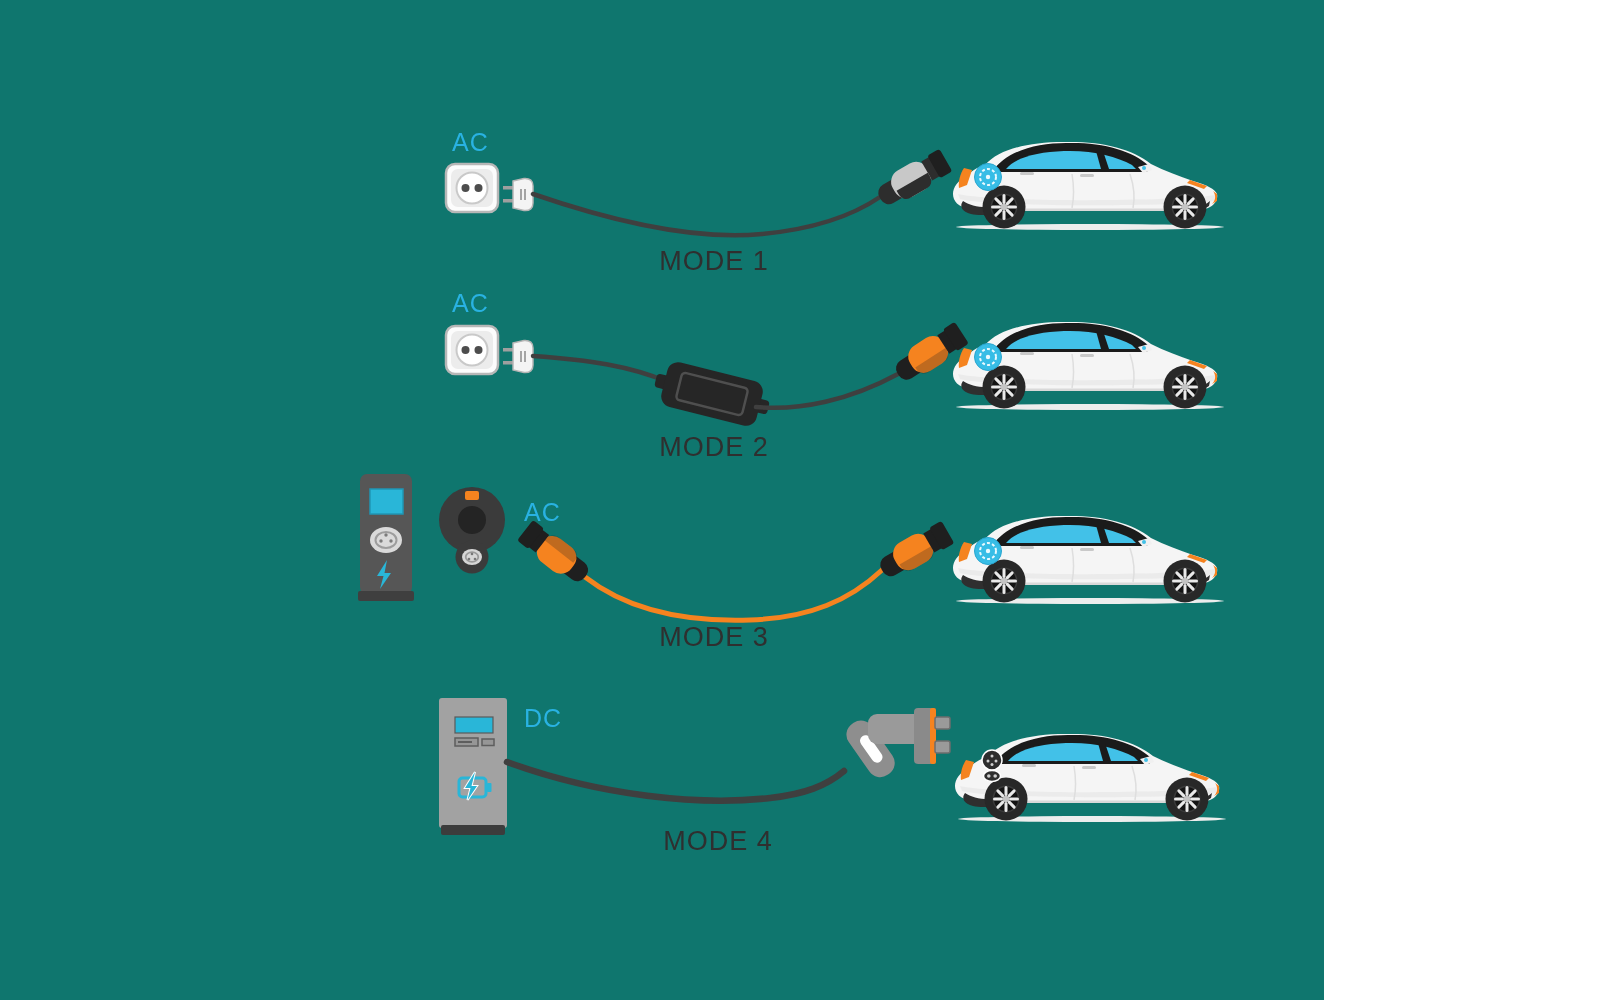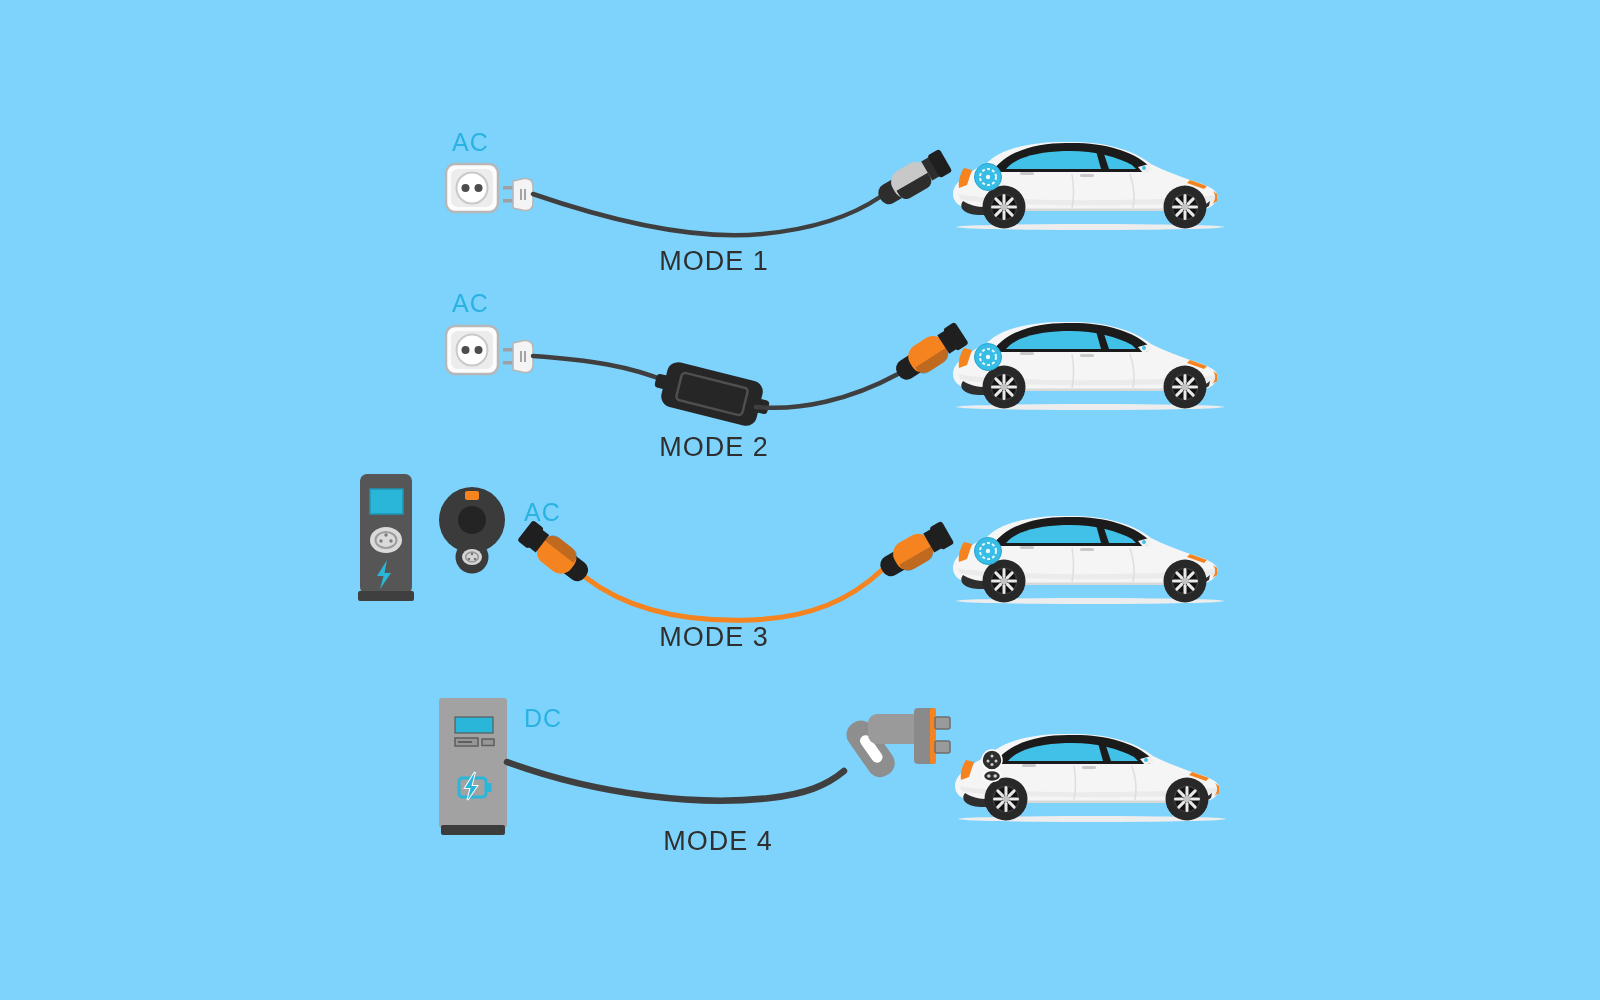--- a/index.html
+++ b/index.html
@@ -1,16 +1,16 @@
 <!DOCTYPE html>
 <html style="--label-accent: #29B2E2; --mode-text: #2F2F2F; --cable-orange: #F5831F; --cable-black: #3F3F3F; --window-cyan: #42C1E8; --car-body: #F5F5F5; --station-gray: #565656; --wallbox-gray: #3B3B3B; --dc-station-gray: #A2A2A2; --screen-cyan: #29B6D8;"><head>
 <meta charset="utf-8">
 <style>
   html,body{margin:0;padding:0;background:#ffffff;}
-  .stage{position:relative;width:1600px;height:1000px;background:#7dd3fc;overflow:hidden;
+  .stage{position:relative;width:1324px;height:1000px;background:#0f766e;overflow:hidden;
          font-family:"Liberation Sans",sans-serif;}
   svg{display:block;}
   text.power-label{fill:var(--label-accent,#29B2E2);font-family:"Liberation Sans",sans-serif;
        font-size:25px;letter-spacing:1px;font-weight:400;}
   text.mode-label{fill:var(--mode-text,#2F2F2F);font-family:"Liberation Sans",sans-serif;
        font-size:27px;letter-spacing:1px;text-anchor:middle;font-weight:400;}
   .cable-dark{stroke:var(--cable-black,#3F3F3F);fill:none;stroke-linecap:round;}
   .cable-orange{stroke:var(--cable-orange,#F5831F);fill:none;stroke-linecap:round;}
 </style>
 </head>

